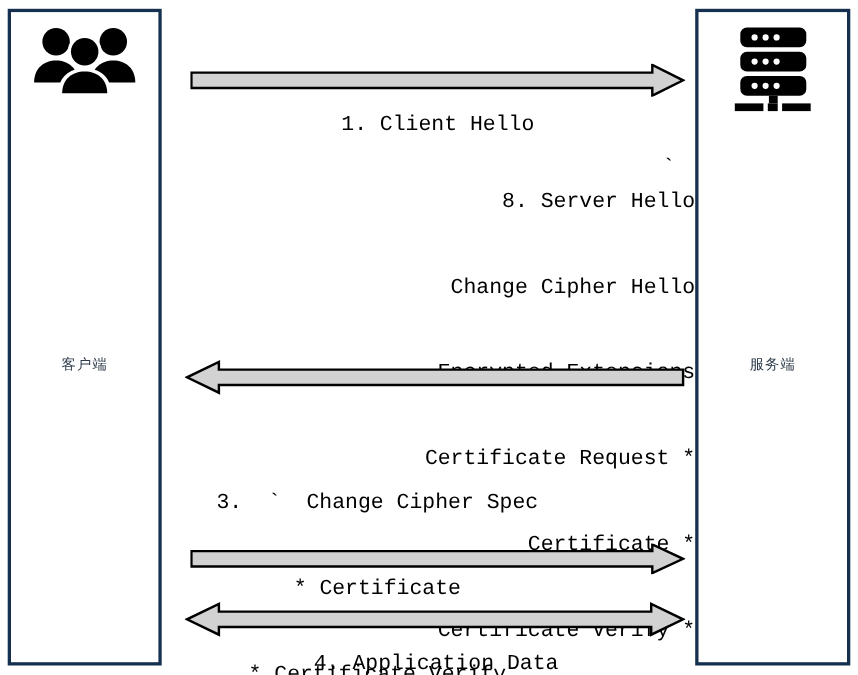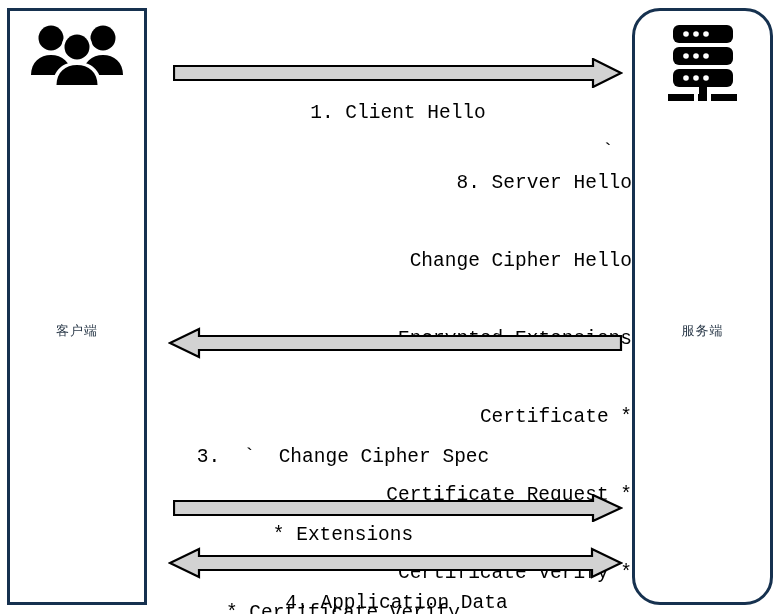--- a/index.html
+++ b/index.html
@@ -29,21 +29,20 @@
     left: 7px;
     top: 8px;
     width: 140px;
     height: 597px;
   }
   #server-box {
     left: 632px;
     top: 8px;
     width: 141px;
     height: 597px;
-    border-radius: 28px;
   }
   .endpoint-icon-wrap {
     position: absolute;
     left: 0;
     right: 0;
     top: 12px;
     display: flex;
     justify-content: center;
     align-items: flex-start;
     height: 90px;
@@ -177,36 +176,36 @@
   <div class="arrow" id="msg1-arrow" style="left:173px; top:58px;">
     <svg width="450" height="30" viewBox="0 0 450 30">
       <path d="M1 8 L420 8 L420 1 L448 15 L420 29 L420 22 L1 22 Z" fill="#d2d2d2" stroke="#000000" stroke-width="2.2" stroke-linejoin="miter"></path>
     </svg>
   </div>
 
   <div class="msg-text" id="msg2-text">
     <span class="msg-line">8. Server Hello</span>
     <span class="msg-line">Change Cipher Hello</span>
     <span class="msg-line">Encrypted Extensions</span>
+    <span class="msg-line">Certificate Request *</span>
     <span class="msg-line">Certificate *</span>
-    <span class="msg-line">Certificate Request *</span>
     <span class="msg-line">Certificate Verify *</span>
     
     
   </div>
   <span class="tick-mark" id="tick-msg2">`</span>
   <div class="arrow" id="msg2-arrow" style="left:168px; top:327px;">
     <svg width="455" height="32" viewBox="0 0 455 32">
       <path d="M453 9 L31 9 L31 2 L2 16 L31 30 L31 23 L453 23 Z" fill="#d2d2d2" stroke="#000000" stroke-width="2.2" stroke-linejoin="miter"></path>
     </svg>
   </div>
 
   <div class="msg-text" id="msg3-text">
     <span class="msg-line">3.  `  Change Cipher Spec</span>
-    <span class="msg-line">* Extensions</span>
+    <span class="msg-line">* Certificate</span>
     <span class="msg-line">* Certificate Verify</span>
     
   </div>
   <div class="arrow" id="msg3-arrow" style="left:173px; top:494px;">
     <svg width="450" height="28" viewBox="0 0 450 28">
       <path d="M1 7 L420 7 L420 1 L448 14 L420 27 L420 21 L1 21 Z" fill="#d2d2d2" stroke="#000000" stroke-width="2.2" stroke-linejoin="miter"></path>
     </svg>
   </div>
 
   <div class="msg-text" id="msg4-text">

